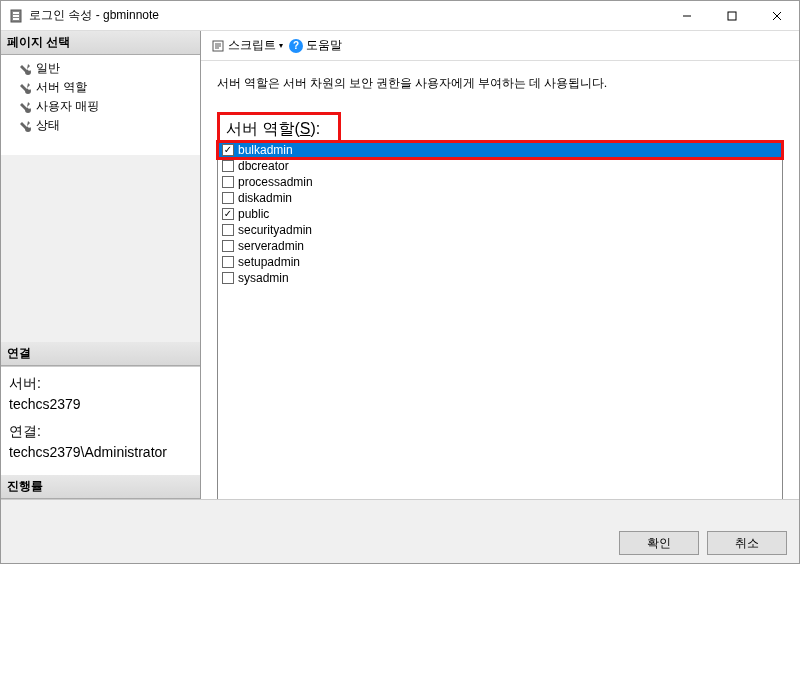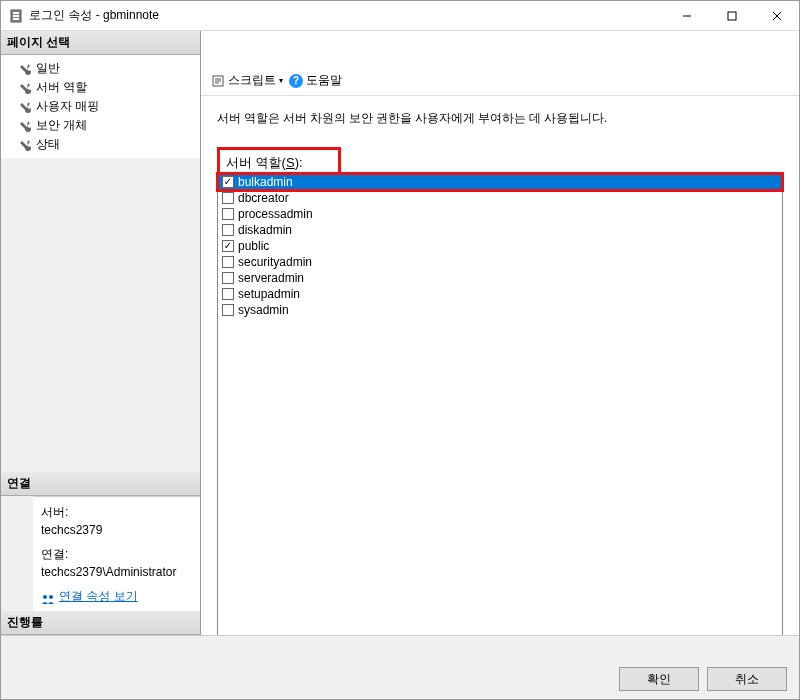--- a/index.html
+++ b/index.html
@@ -1,54 +1,54 @@
 <!DOCTYPE html>
 <html><head>
   <meta charset="utf-8">
   <style>
     * { box-sizing: border-box; margin: 0; padding: 0; }
     body { font-family: "Segoe UI", "Malgun Gothic", sans-serif; font-size: 12px; background: #fff; }
     
-    .window { width: 800px; height: 700px; border: 1px solid #999; display: flex; flex-direction: column; background: #fff; }
+    .window { width: 800px; height: 564px; border: 1px solid #999; display: flex; flex-direction: column; background: #fff; }
     
     .titlebar { height: 30px; display: flex; align-items: center; padding: 0 0 0 8px; background: #fff; border-bottom: 1px solid #ddd; }
     .titlebar-icon { width: 14px; height: 14px; margin-right: 6px; }
     .titlebar-text { flex: 1; font-size: 12px; }
     .win-controls { display: flex; }
     .win-btn { width: 45px; height: 29px; display: flex; align-items: center; justify-content: center; cursor: pointer; }
     
     .body-area { flex: 1; display: flex; min-height: 0; }
     
     .sidebar { width: 200px; border-right: 1px solid #999; display: flex; flex-direction: column; background: #f0f0f0; }
     .panel-header { background: linear-gradient(#e8e8e8, #d8d8d8); border-bottom: 1px solid #aaa; padding: 3px 6px; font-weight: bold; font-size: 12px; }
     .page-list { background: #fff; padding: 4px 13px; flex: 0 0 auto; min-height: 100px;}
     .page-item { display: flex; align-items: center; padding: 1px 4px; cursor: pointer; }
     .wrench-icon { width: 14px; height: 14px; margin-right: 4px; }
     
     .spacer { flex: 1; background: #f0f0f0; }
     
-    .conn-panel { background: #fff; padding: 6px 8px; font-size: 12px; line-height: 1.5; border-top: 1px solid #ccc; margin-left: 32px;}
+    .conn-panel { background: #fff; padding: 6px 8px; font-size: 14px; line-height: 1.5; border-top: 1px solid #ccc;}
     .conn-row { margin-bottom: 6px; }
     .conn-link { color: #0066cc; text-decoration: underline; cursor: pointer; display: flex; align-items: center; gap: 4px; }
     .people-icon { width: 14px; height: 10px; }
     
     .progress-panel { background: #fff; padding: 8px; display: flex; align-items: center; gap: 8px; border-top: 1px solid #ccc;}
     .spinner { width: 28px; height: 28px; border: 3px dotted #ccc; border-radius: 50%; }
     
     .main { flex: 1; display: flex; flex-direction: column; background: #fff; }
-    .toolbar { padding: 6px 10px; display: flex; align-items: center; gap: 6px; border-bottom: 1px solid #ddd; font-size: 12px; margin-top: 35px; }
+    .toolbar { padding: 6px 10px; display: flex; align-items: center; gap: 6px; border-bottom: 1px solid #ddd; font-size: 12px; }
     .tb-item { display: flex; align-items: center; gap: 3px; cursor: pointer; }
     .help-icon { width: 14px; height: 14px; background: #1e90ff; border-radius: 50%; color: #fff; display: flex; align-items: center; justify-content: center; font-size: 10px; font-weight: bold; }
     .dropdown-arrow { font-size: 8px; }
     
     .content { flex: 1; padding: 14px 16px; overflow: auto; }
     .desc { margin-bottom: 20px; font-size: 12px; font-family: Liberation Serif, serif; }
     
     .roles-box { border: 3px solid #e11; padding: 4px 6px 0 6px; width: 124px; margin-bottom: -2px; position: relative; z-index: 2; background: #fff; }
-    .roles-label { font-size: 13px; }
+    .roles-label { font-size: 16px; }
     .roles-label .ul { text-decoration: underline; }
     
     .roles-list { border: 1px solid #888; min-height: 490px; background: #fff; }
     .role-item { display: flex; align-items: center; padding: 0 4px; height: 16px; font-size: 12px; }
     .role-item.selected { background: #0078d7; color: #ffffff; }
     .role-item.highlighted { outline: 3px solid #e11; outline-offset: -1px; position: relative; }
     .chk { width: 12px; height: 12px; border: 1px solid #666; margin-right: 4px; background: #fff; display: flex; align-items: center; justify-content: center; font-size: 10px; line-height: 1; color: #000; flex-shrink: 0; }
     .chk.checked::after { content: "✓"; }
     
     .footer { border-top: 1px solid #ccc; padding: 8px 12px; display: flex; justify-content: flex-end; gap: 8px; background: #f0f0f0; }
@@ -109,52 +109,35 @@
           <div class="page-item">
             <span class="wrench-icon"><svg viewBox="0 0 14 14">
                 <path d="M10 2 L12 4 L9 7 L11 9 Q13 7 13 10 Q13 13 10 13 Q7 13 7 10 L2 5 L4 3 L9 8 Q10 7 9 7 Z" fill="#666"></path>
               </svg></span>
             <span>사용자 매핑</span>
           </div>
           <div class="page-item">
             <span class="wrench-icon"><svg viewBox="0 0 14 14">
                 <path d="M10 2 L12 4 L9 7 L11 9 Q13 7 13 10 Q13 13 10 13 Q7 13 7 10 L2 5 L4 3 L9 8 Q10 7 9 7 Z" fill="#666"></path>
               </svg></span>
-            <span>보안 개체</span>
-          </div>
-          <div class="page-item">
-            <span class="wrench-icon"><svg viewBox="0 0 14 14">
-                <path d="M10 2 L12 4 L9 7 L11 9 Q13 7 13 10 Q13 13 10 13 Q7 13 7 10 L2 5 L4 3 L9 8 Q10 7 9 7 Z" fill="#666"></path>
-              </svg></span>
             <span>상태</span>
           </div>
         </div>
 
       <div class="spacer"></div>
 
       <div class="panel-header">연결</div>
       <div class="conn-panel">
         <div class="conn-row">
           <div>서버:</div>
           <div>techcs2379</div>
         </div>
         <div class="conn-row">
           <div>연결:</div>
           <div>techcs2379\Administrator</div>
-        </div>
-        <div class="conn-link">
-          <span class="people-icon">
-            <svg viewBox="0 0 14 10">
-                <circle cx="4" cy="3" r="2" fill="#0066cc"></circle>
-                <circle cx="10" cy="3" r="2" fill="#0066cc"></circle>
-                <path d="M1 10 Q4 6 7 10" fill="#0066cc"></path>
-                <path d="M7 10 Q10 6 13 10" fill="#0066cc"></path>
-              </svg>
-          </span>
-          <span>연결 속성 보기</span>
         </div>
       </div>
 
       <div class="panel-header">진행률</div>
     </div>
 
     <div class="main">
       <div class="toolbar">
         <div class="tb-item">
           <svg width="14" height="14" viewBox="0 0 14 14">

